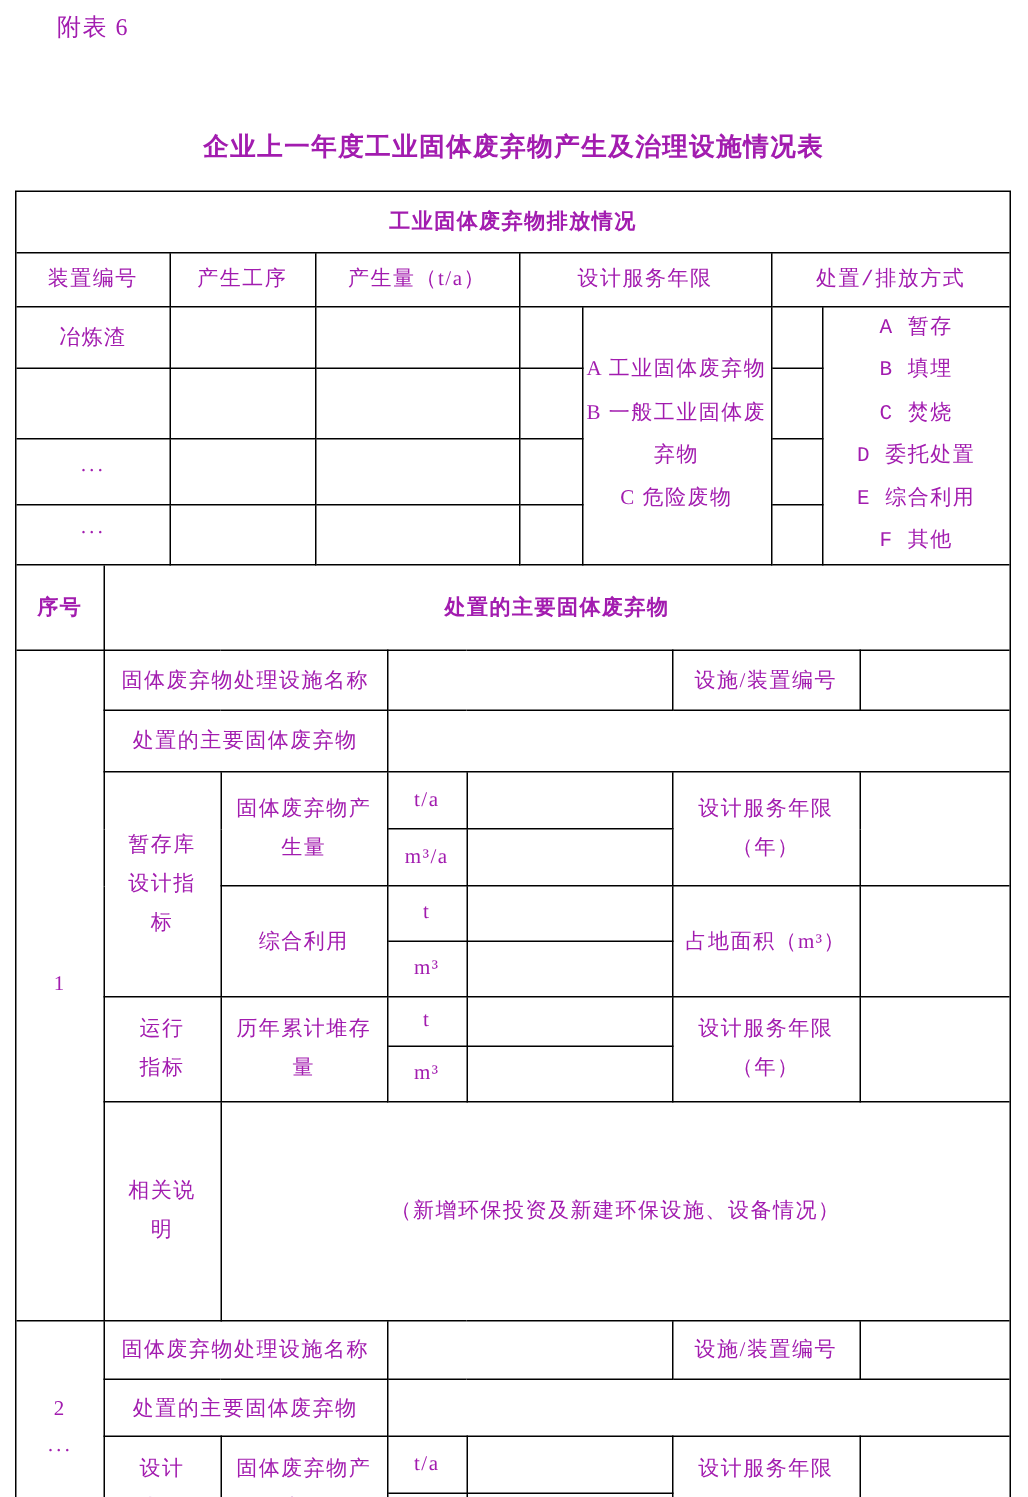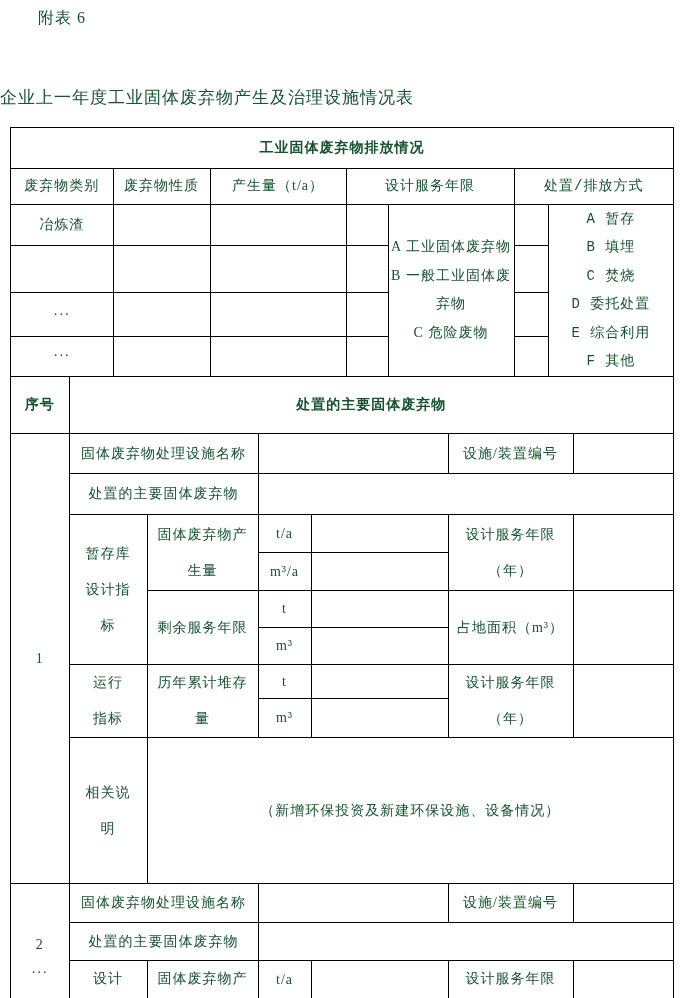--- a/index.html
+++ b/index.html
@@ -2,39 +2,39 @@
 <html><head>
 <meta charset="utf-8">
 <style>
   * { box-sizing: border-box; }
   html, body { margin: 0; padding: 0; background: #ffffff; }
   .page {
     position: relative;
     width: 685px;
     height: 998px;
     background: #ffffff;
-    color: #14532d;
+    color: #a21caf;
     font-family: "Liberation Serif", "DejaVu Serif", serif;
     overflow: hidden;
   }
   .appendix {
     position: absolute;
     left: 38px;
     top: 8px;
     font-size: 16px;
     letter-spacing: 1px;
   }
   .doc-title {
     position: absolute;
     left: 0;
     top: 86px;
     width: 100%;
-    text-align: left;
+    text-align: center;
     font-size: 17px;
-    font-weight: normal;
+    font-weight: bold;
     letter-spacing: 1px;
   }
   .table-wrap {
     position: absolute;
     left: 10px;
     top: 127px;
     width: 664px;
     border: 1px solid #000;
   }
   table.t {
@@ -49,21 +49,21 @@
     font-size: 14px;
     letter-spacing: 1px;
     padding: 0;
     overflow: hidden;
   }
   table.t tr:first-child td { border-top: none; }
   table.t td:first-child { border-left: none; }
   table.t td:last-child { border-right: none; font-family: Liberation Mono, monospace; }
   #treatment-table tr:last-child td { border-bottom: none; }
   .bold { font-weight: bold; }
-  .pre { white-space: pre-line; line-height: 36px; }
+  .pre { white-space: pre-line; line-height: 26px; }
   .opts {
     text-align: left;
     padding-left: 8px;
     padding-right: 4px;
     white-space: pre-line;
     line-height: 28.5px;
   }
   .serial { white-space: pre-line; line-height: 28px; }
   .note-cell {
     vertical-align: top;
@@ -91,22 +91,22 @@
         <col style="width:42px">
           <col style="width:126px">
           <col style="width:34px">
           <col style="width:125px">
       </colgroup>
       <tbody>
           <tr style="height:40px">
         <td colspan="7" class="bold">工业固体废弃物排放情况</td>
       </tr>
       <tr style="height:36px">
-        <td>废弃物类别</td>
-        <td>废弃物性质</td>
+        <td>装置编号</td>
+        <td>产生工序</td>
         <td>产生量（t/a）</td>
         <td colspan="2">设计服务年限</td>
         <td colspan="2">处置/排放方式</td>
       </tr>
       <tr style="height:36px">
         <td>冶炼渣</td>
         <td></td>
         <td></td>
         <td></td>
         <td rowspan="4" class="opts">A 工业固体废弃物
@@ -181,21 +181,21 @@
         <td></td>
         <td rowspan="2" class="pre">设计服务年限
 （年）</td>
         <td rowspan="2"></td>
       </tr>
       <tr style="height:38px">
         <td class="unit">m³/a</td>
         <td></td>
       </tr>
       <tr style="height:37px">
-        <td rowspan="2">剩余服务年限</td>
+        <td rowspan="2">综合利用</td>
         <td class="unit">t</td>
         <td></td>
         <td rowspan="2">占地面积（m³）</td>
         <td rowspan="2"></td>
       </tr>
       <tr style="height:37px">
         <td class="unit">m³</td>
         <td></td>
       </tr>
       <tr style="height:33px">

